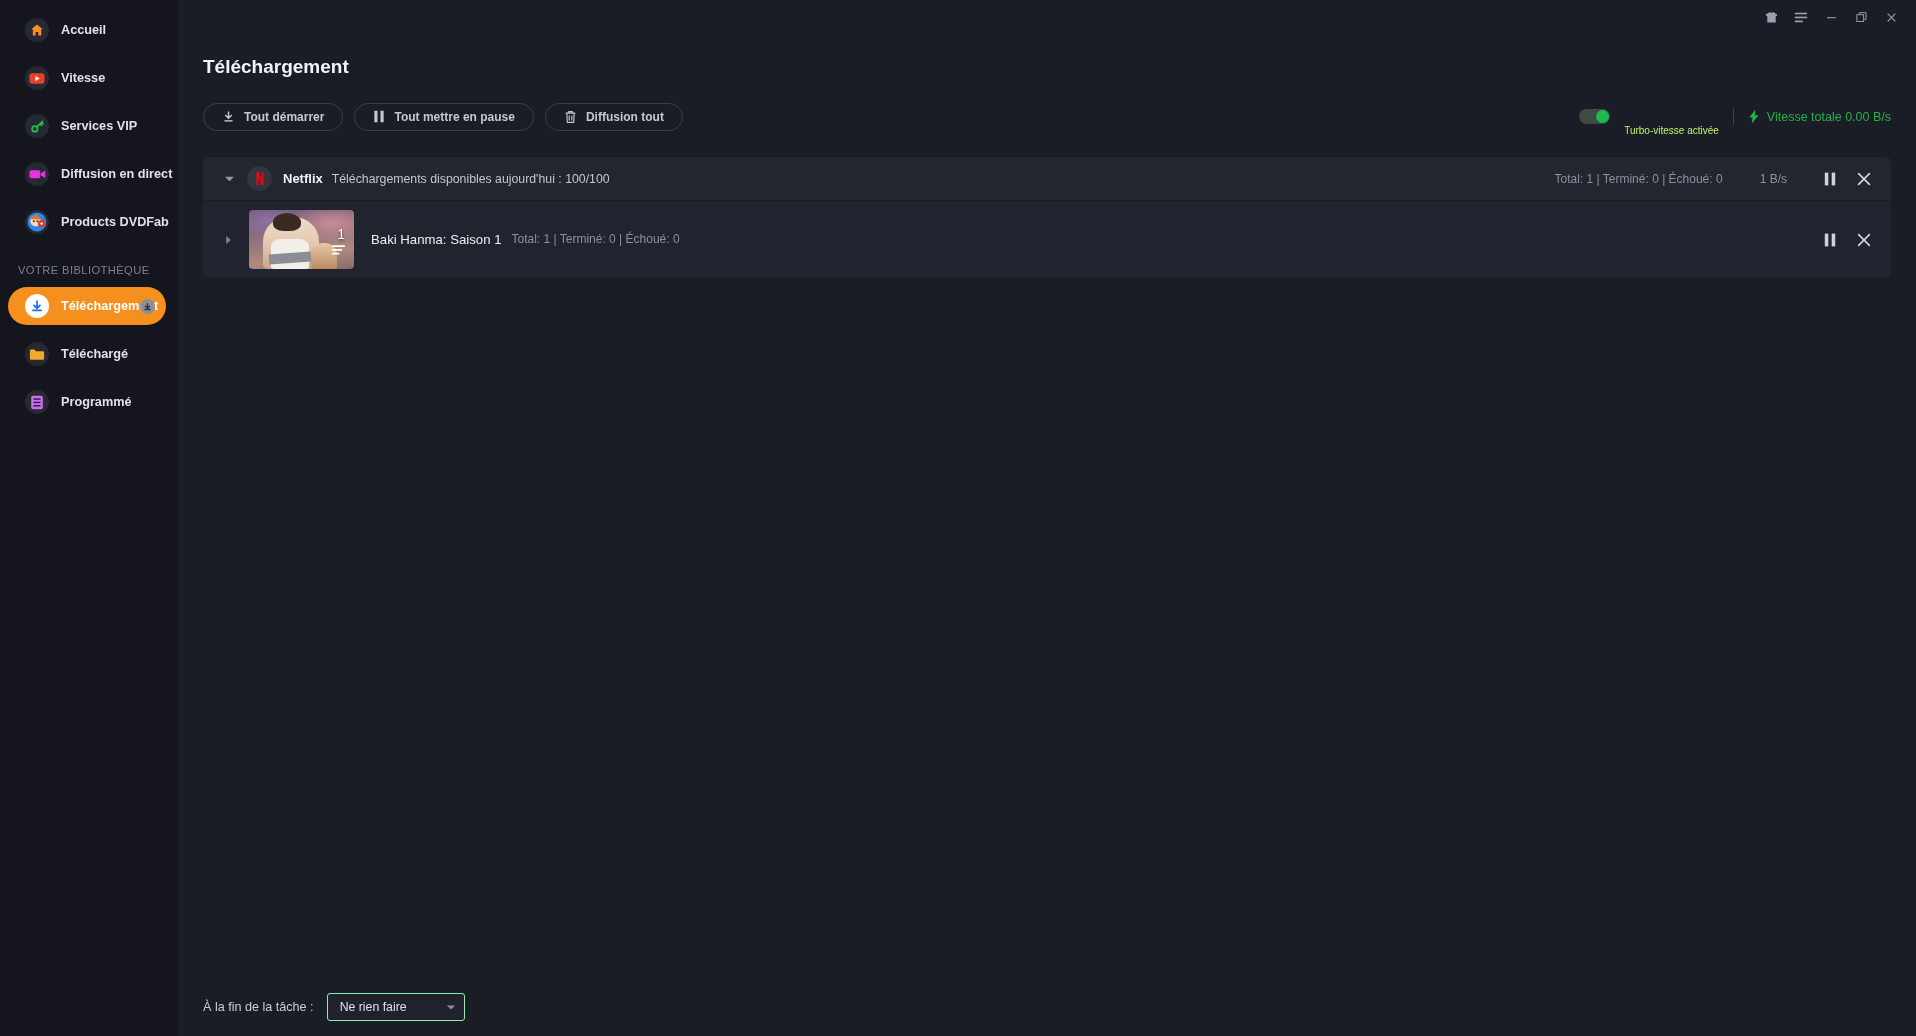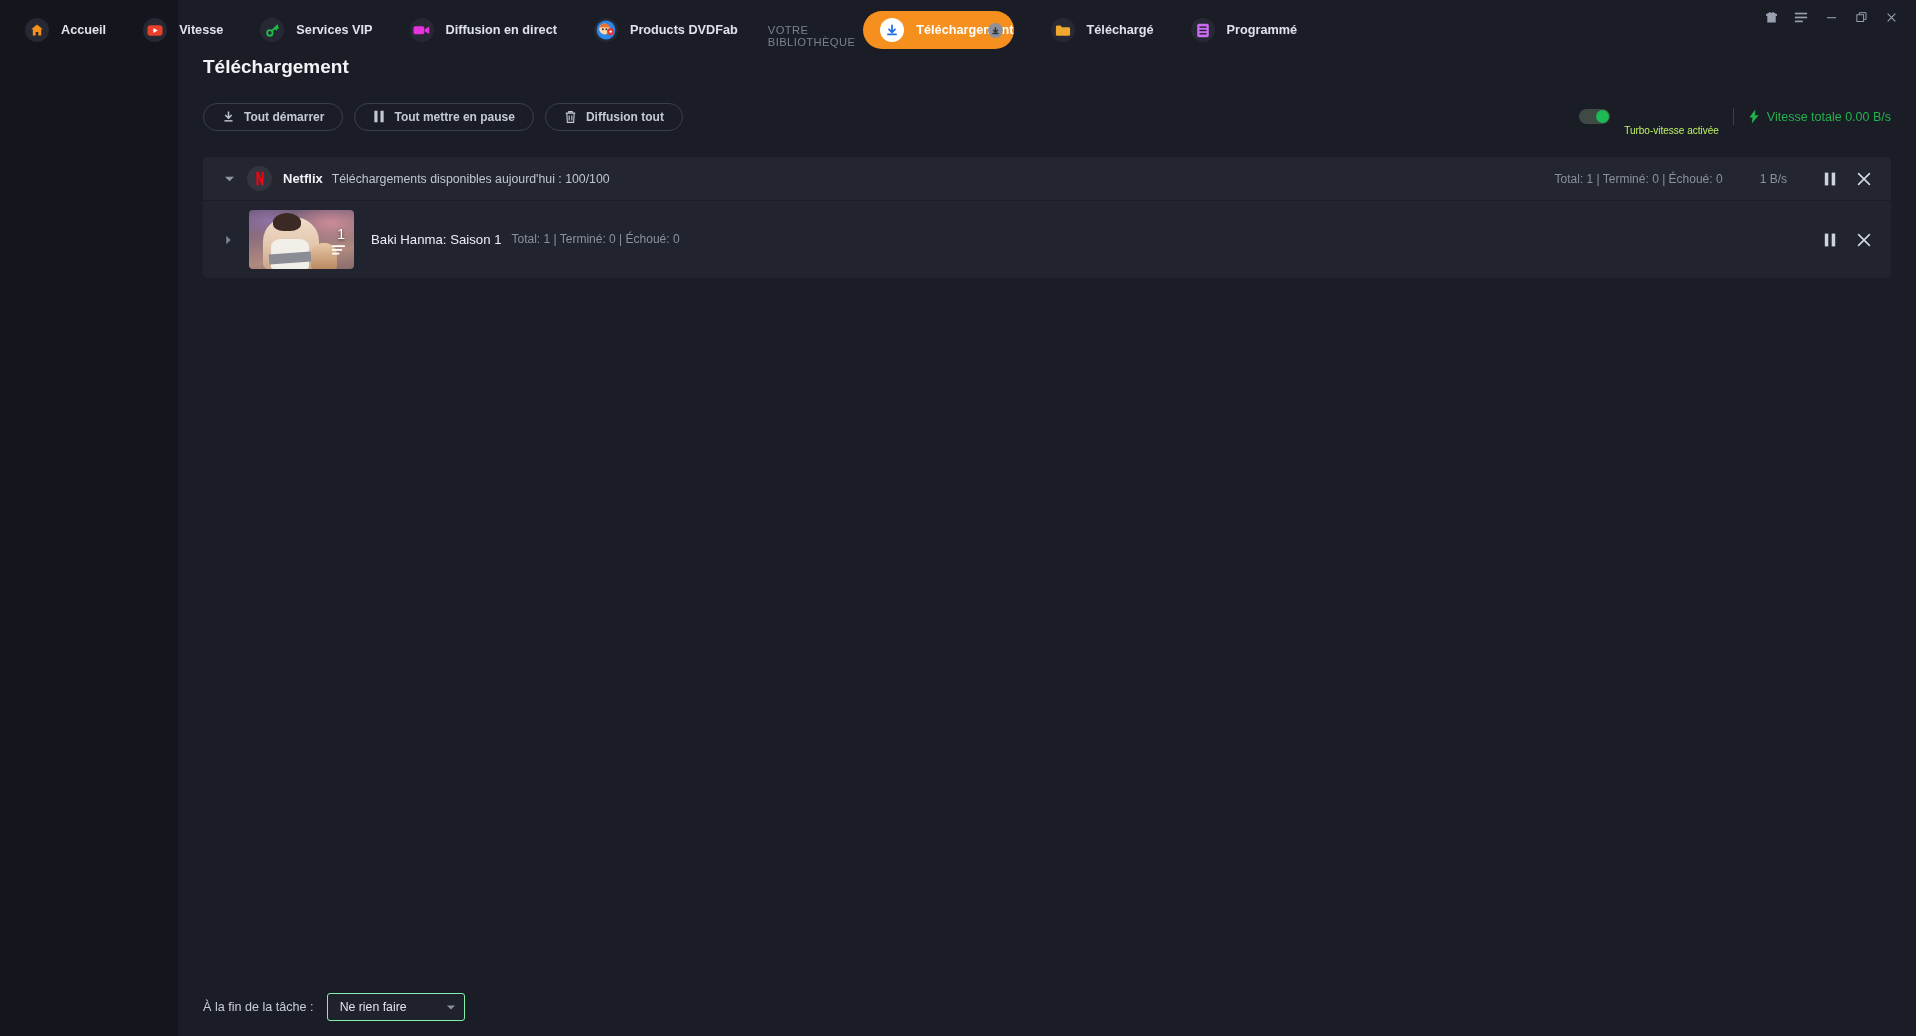--- a/index.html
+++ b/index.html
@@ -65,21 +65,21 @@
   }
   .brand-logo .hair {
     position: absolute; left: 5px; right: 5px; top: 1px; height: 14px;
     background: #ff8a1f; border-radius: 50% 50% 0 0;
   }
   .brand-text { line-height: 1.15; }
   .brand-name { font-size: 15.5px; font-weight: bold; font-style: italic; color: #ffffff; letter-spacing: .2px; }
   .brand-arch { font-size: 11.5px; font-style: normal; font-weight: normal; color: #c9ccd6; margin-left: 3px; }
   .brand-ver { font-size: 11px; color: #7d8393; margin-top: 3px; }
 
-  .nav { display: flex; flex-direction: row; padding-top: 6px; }
+  .nav { display: flex; flex-direction: column; padding-top: 6px; }
   .nav-item {
     height: 38px; display: flex; align-items: center; gap: 12px;
     padding-left: 17px; margin: 5px 12px 5px 8px;
     border-radius: 19px; cursor: pointer; position: relative;
   }
   .nav-item.active { background: #f5901e; }
   .nav-ico {
     width: 24px; height: 24px; border-radius: 50%;
     flex: 0 0 24px; display: flex; align-items: center; justify-content: center;
     background: #262833;

